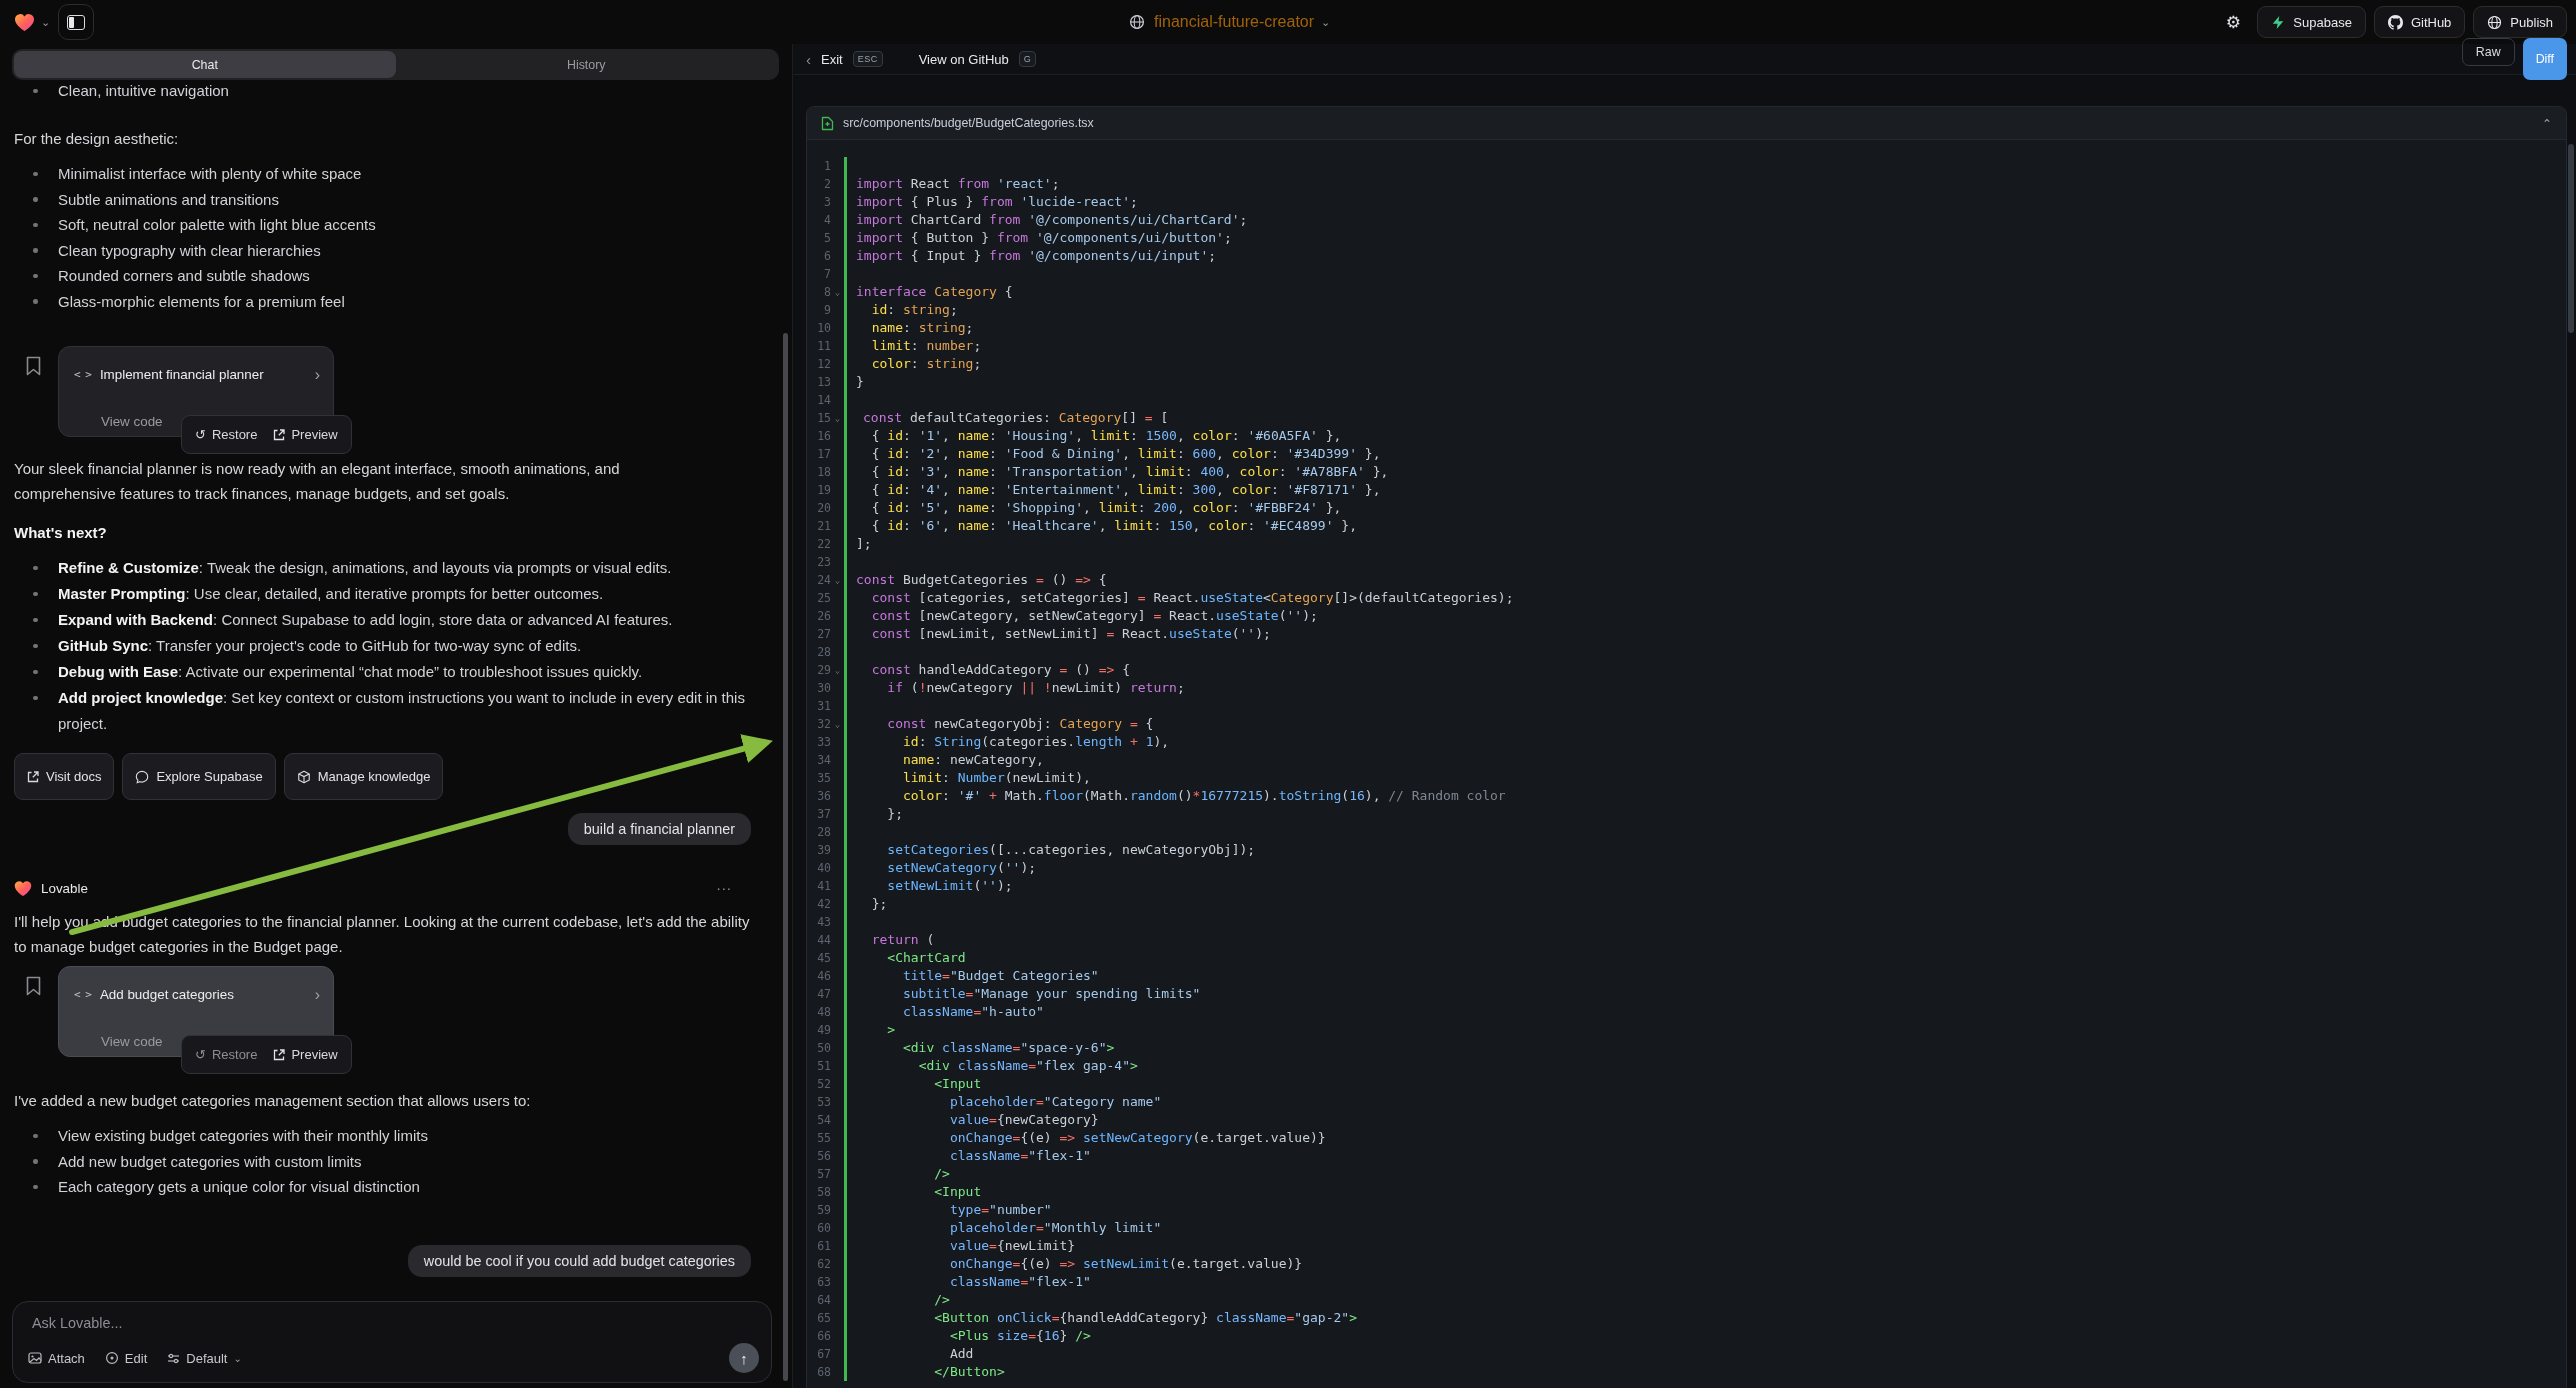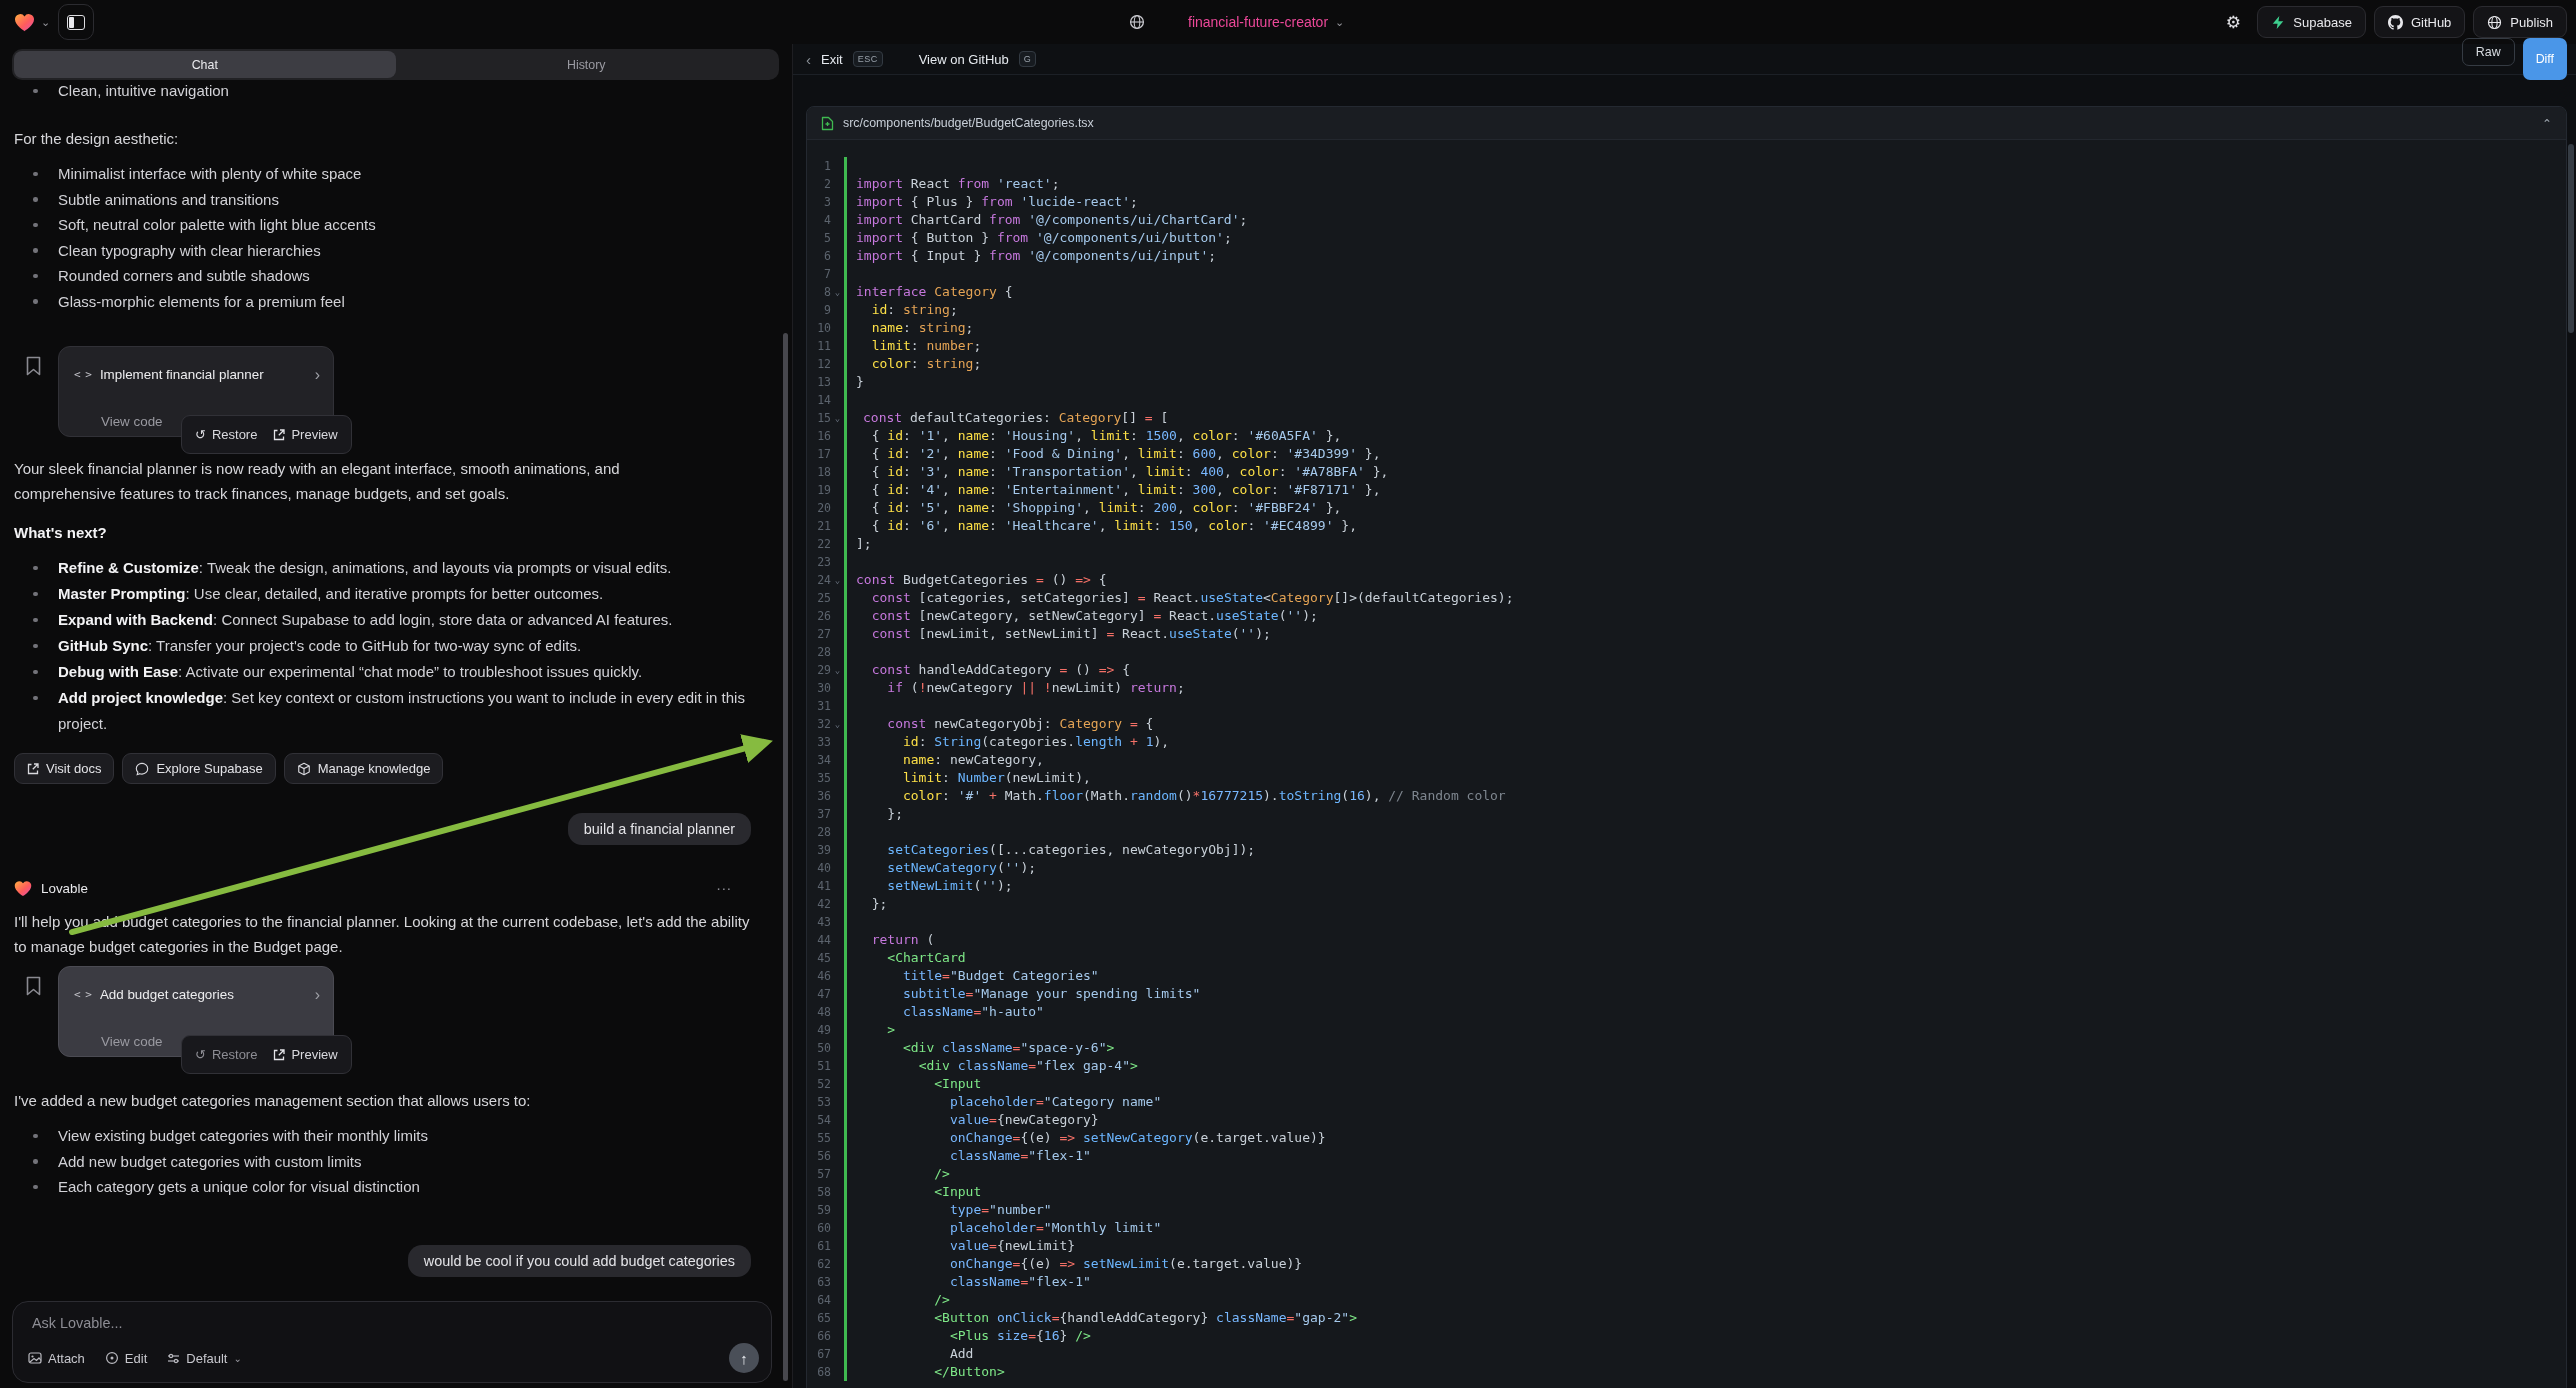--- a/index.html
+++ b/index.html
@@ -7,21 +7,21 @@
     font-family:"Liberation Sans",sans-serif;color:#D6D6DA;}
   svg{display:block}
   
   .topbar{position:absolute;top:0;left:0;width:2576px;height:44px;display:flex;align-items:center;}
   .tb-left{position:absolute;left:14px;top:0;height:44px;display:flex;align-items:center;gap:8px;}
   .tb-caret{color:#96969D;font-size:11px;margin-left:-2px;}
   .tb-toggle{width:34px;height:34px;border:1px solid #2B2B30;border-radius:10px;display:flex;align-items:center;justify-content:center;cursor:pointer;}
   .panel-glyph{width:16px;height:13px;border:1.6px solid #DCDCE0;border-radius:3px;position:relative;}
   .panel-glyph::before{content:"";position:absolute;left:1px;top:1px;bottom:1px;width:5px;background:#E8E8EC;border-radius:1px;}
   .tb-center{position:absolute;left:1129px;top:0;height:44px;display:flex;align-items:center;gap:9px;}
-  .tb-title{font-size:14px;color:#ec4899;margin-left:34px;}
+  .tb-title{font-size:16px;color:#a16207;}
   .tb-right{position:absolute;right:9px;top:0;height:44px;display:flex;align-items:center;gap:8px;}
   .icon-btn{width:32px;height:32px;display:flex;align-items:center;justify-content:center;border-radius:8px;color:#E2E2E6;font-size:17px;cursor:pointer;}
   .tb-btn{height:30px;display:flex;align-items:center;gap:8px;padding:0 13px;background:#141417;
     border:1px solid #2B2B30;border-radius:9px;font-size:13px;color:#E8E8EC;cursor:pointer;}
   
   .chat-panel{position:absolute;top:44px;left:0;width:792px;height:1344px;background:#0B0B0C;border-right:1px solid #1E1E22;}
   .tabs{position:absolute;top:5px;left:12px;right:13px;height:31px;background:#222225;border-radius:10px;display:flex;padding:2px;box-sizing:border-box;}
   .seg{flex:1;display:flex;align-items:center;justify-content:center;font-size:12.4px;color:#9B9BA2;border-radius:8px;cursor:pointer;}
   .seg.active{background:#3D3D43;color:#EAEAEE;}
   .blk{position:absolute;left:14px;font-size:15px;line-height:25px;}
@@ -39,21 +39,21 @@
   .vc-code{font-family:"DejaVu Sans Mono",monospace;font-size:11px;color:#C2C2C8;letter-spacing:-1px;}
   .vc-title{font-size:13.4px;color:#EDEDEF;flex:1;}
   .vc-chev{color:#9FA0A6;font-size:16px;}
   .vc-link{margin:22px 0 0 27px;font-size:13.4px;color:#9A9AA1;cursor:pointer;}
   .pill{position:absolute;display:flex;align-items:center;gap:16px;background:#18181C;border:1px solid #313137;border-radius:9px;padding:6px 13px;font-size:13px;color:#D9D9DE;}
   .pill .pi{display:flex;align-items:center;gap:6px;cursor:pointer;}
   .pill .dim{color:#8D8D94;}
   .ext-ic{width:12px;height:12px;}
   
   .act-row{display:flex;gap:8px;}
-  .act-btn{height:29px;display:flex;align-items:center;gap:7px;padding:0 12px;background:#1C1C20;border:1px solid #313137;border-radius:9px;font-size:13px;color:#E3E3E7;cursor:pointer;}
+  .act-btn{height:29px;display:flex;align-items:center;gap:7px;padding:8px 12px;background:#1C1C20;border:1px solid #313137;border-radius:9px;font-size:13px;color:#E3E3E7;cursor:pointer;}
   
   .bubble{position:absolute;right:41px;background:#29292E;border-radius:14px;padding:8px 16px;font-size:14.4px;color:#E4E4E8;white-space:nowrap;}
   .lov-row{display:flex;align-items:center;gap:9px;font-size:13.4px;color:#E9E9EC;}
   .dots{position:absolute;right:46px;top:-4px;color:#8E8E95;font-size:15px;letter-spacing:1px;cursor:pointer;}
   
   .composer{position:absolute;left:12px;right:20px;top:1257px;height:82px;background:#111114;border:1px solid #2C2C32;border-radius:16px;box-sizing:border-box;}
   .composer input{position:absolute;top:12px;left:17px;width:498px;background:transparent;border:none;outline:none;
     font-family:"Liberation Sans",sans-serif;font-size:14.4px;color:#E4E4E8;}
   .composer input::placeholder{color:#8D8D94;}
   .comp-row{position:absolute;left:15px;right:12px;bottom:9px;display:flex;align-items:center;gap:20px;font-size:13px;color:#C8C8CE;}

